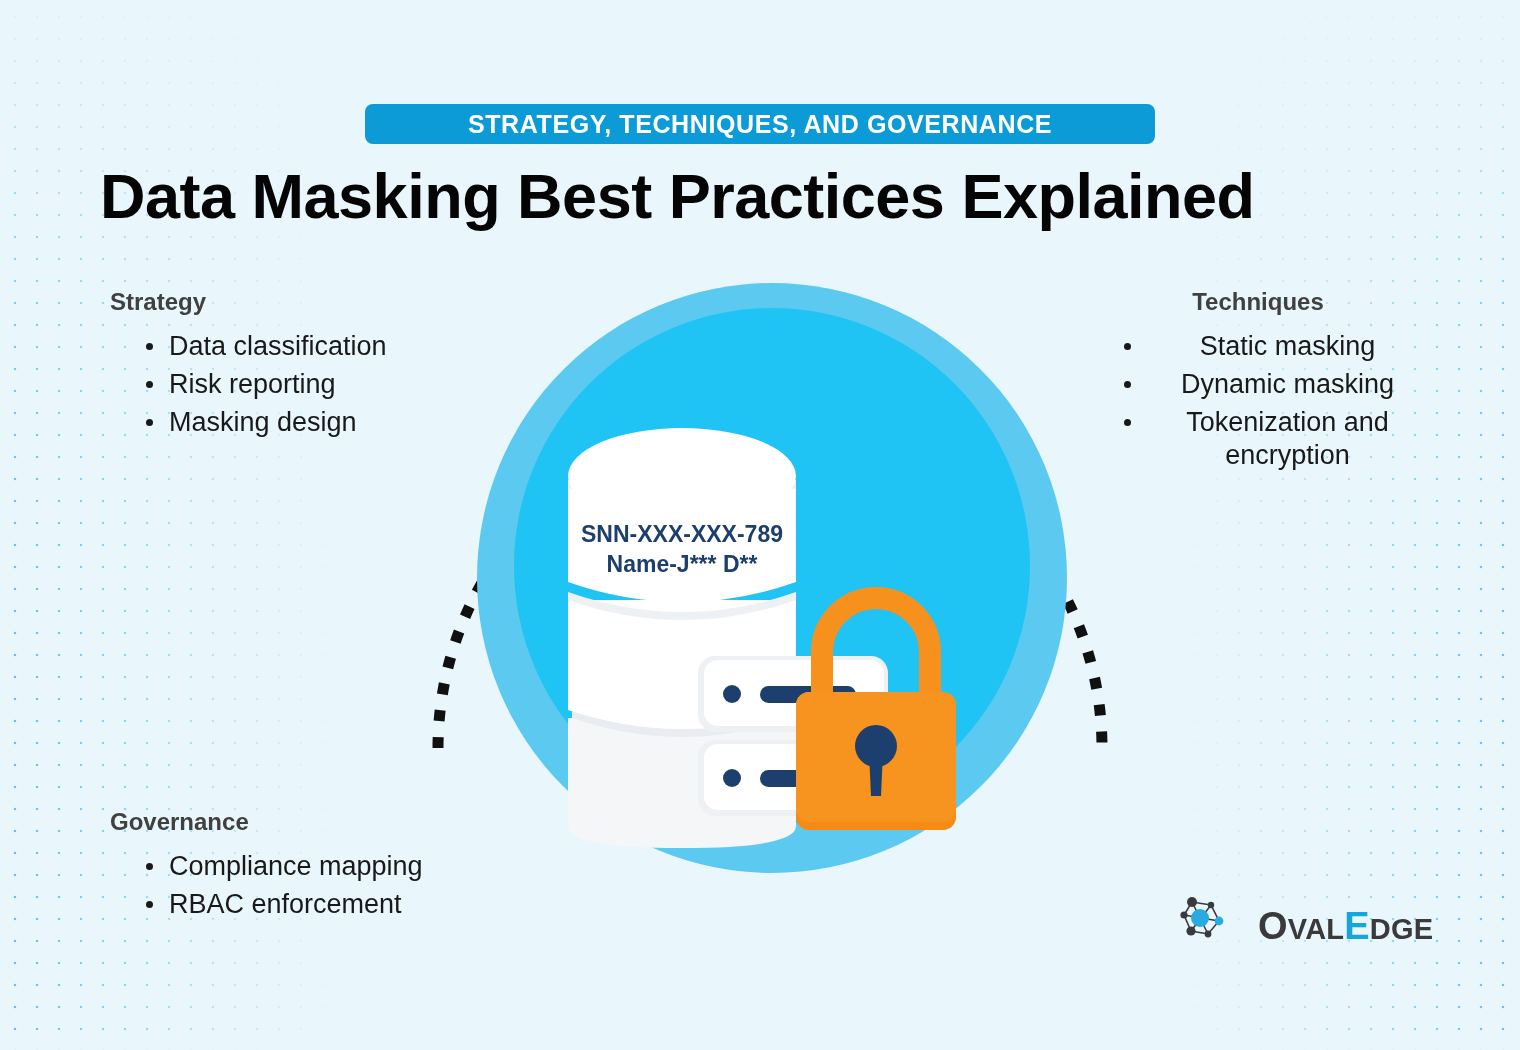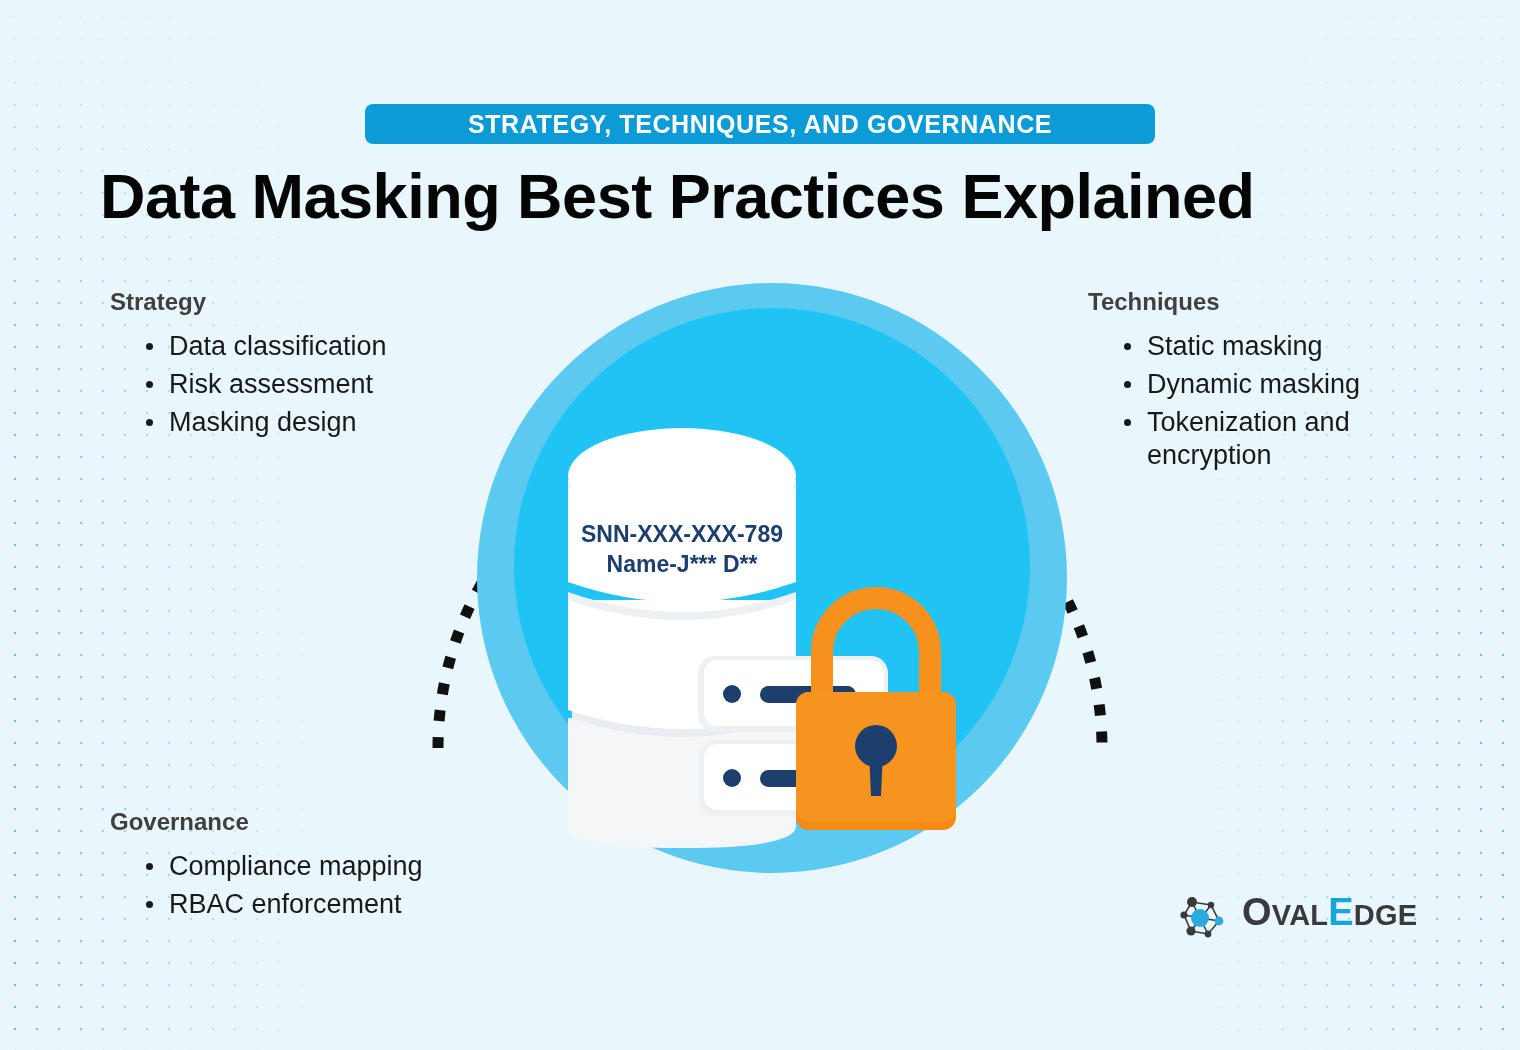--- a/index.html
+++ b/index.html
@@ -75,31 +75,31 @@
     padding-left:25px;
   }
   .block li::before {
     content:""; position:absolute;
     left:2px; top:13px;
     width:7px; height:7px; border-radius:50%;
     background:#191919;
   }
 
   .block.strategy   { left:110px;  top:288px; width:400px; }
-  .block.techniques { left:1088px; top:288px; width:340px; }
+  .block.techniques { left:1088px; top:288px; width:340px;text-align:center; }
   .block.governance { left:110px;  top:808px; width:420px; }
 
   
   .illus { position:absolute; left:420px; top:248px; width:700px; height:645px; }
   .illus svg { display:block; width:700px; height:645px; }
 
   
   .logo {
     position:absolute; left:1178px; top:893px;
-    display:flex; align-items:flex-start; gap:12px;
+    display:flex; align-items:flex-end; gap:28px;
   }
   .logo svg { display:block; }
   .logo-word {
     font-size:38px; font-weight:bold; color:#3a3a3c;
     letter-spacing:.2px; line-height:1;
     white-space:nowrap;
   }
   .logo-word .small { font-size:29px; }
   .logo-word .accent { color:#18a5dc; }
 </style>
@@ -113,21 +113,21 @@
   <div class="dotfade"></div>
 
   <div class="eyebrow">STRATEGY, TECHNIQUES, AND GOVERNANCE</div>
 
   <div class="page-title">Data Masking Best Practices Explained</div>
 
   <div class="block strategy">
     <div class="block-head">Strategy</div>
     <ul>
       <li>Data classification</li>
-      <li>Risk assessment</li>
+      <li>Risk reporting</li>
       <li>Masking design</li>
     </ul>
   </div>
 
   <div class="block techniques">
     <div class="block-head">Techniques</div>
     <ul>
       <li>Static masking</li>
       <li>Dynamic masking</li>
       <li>Tokenization and encryption</li>

